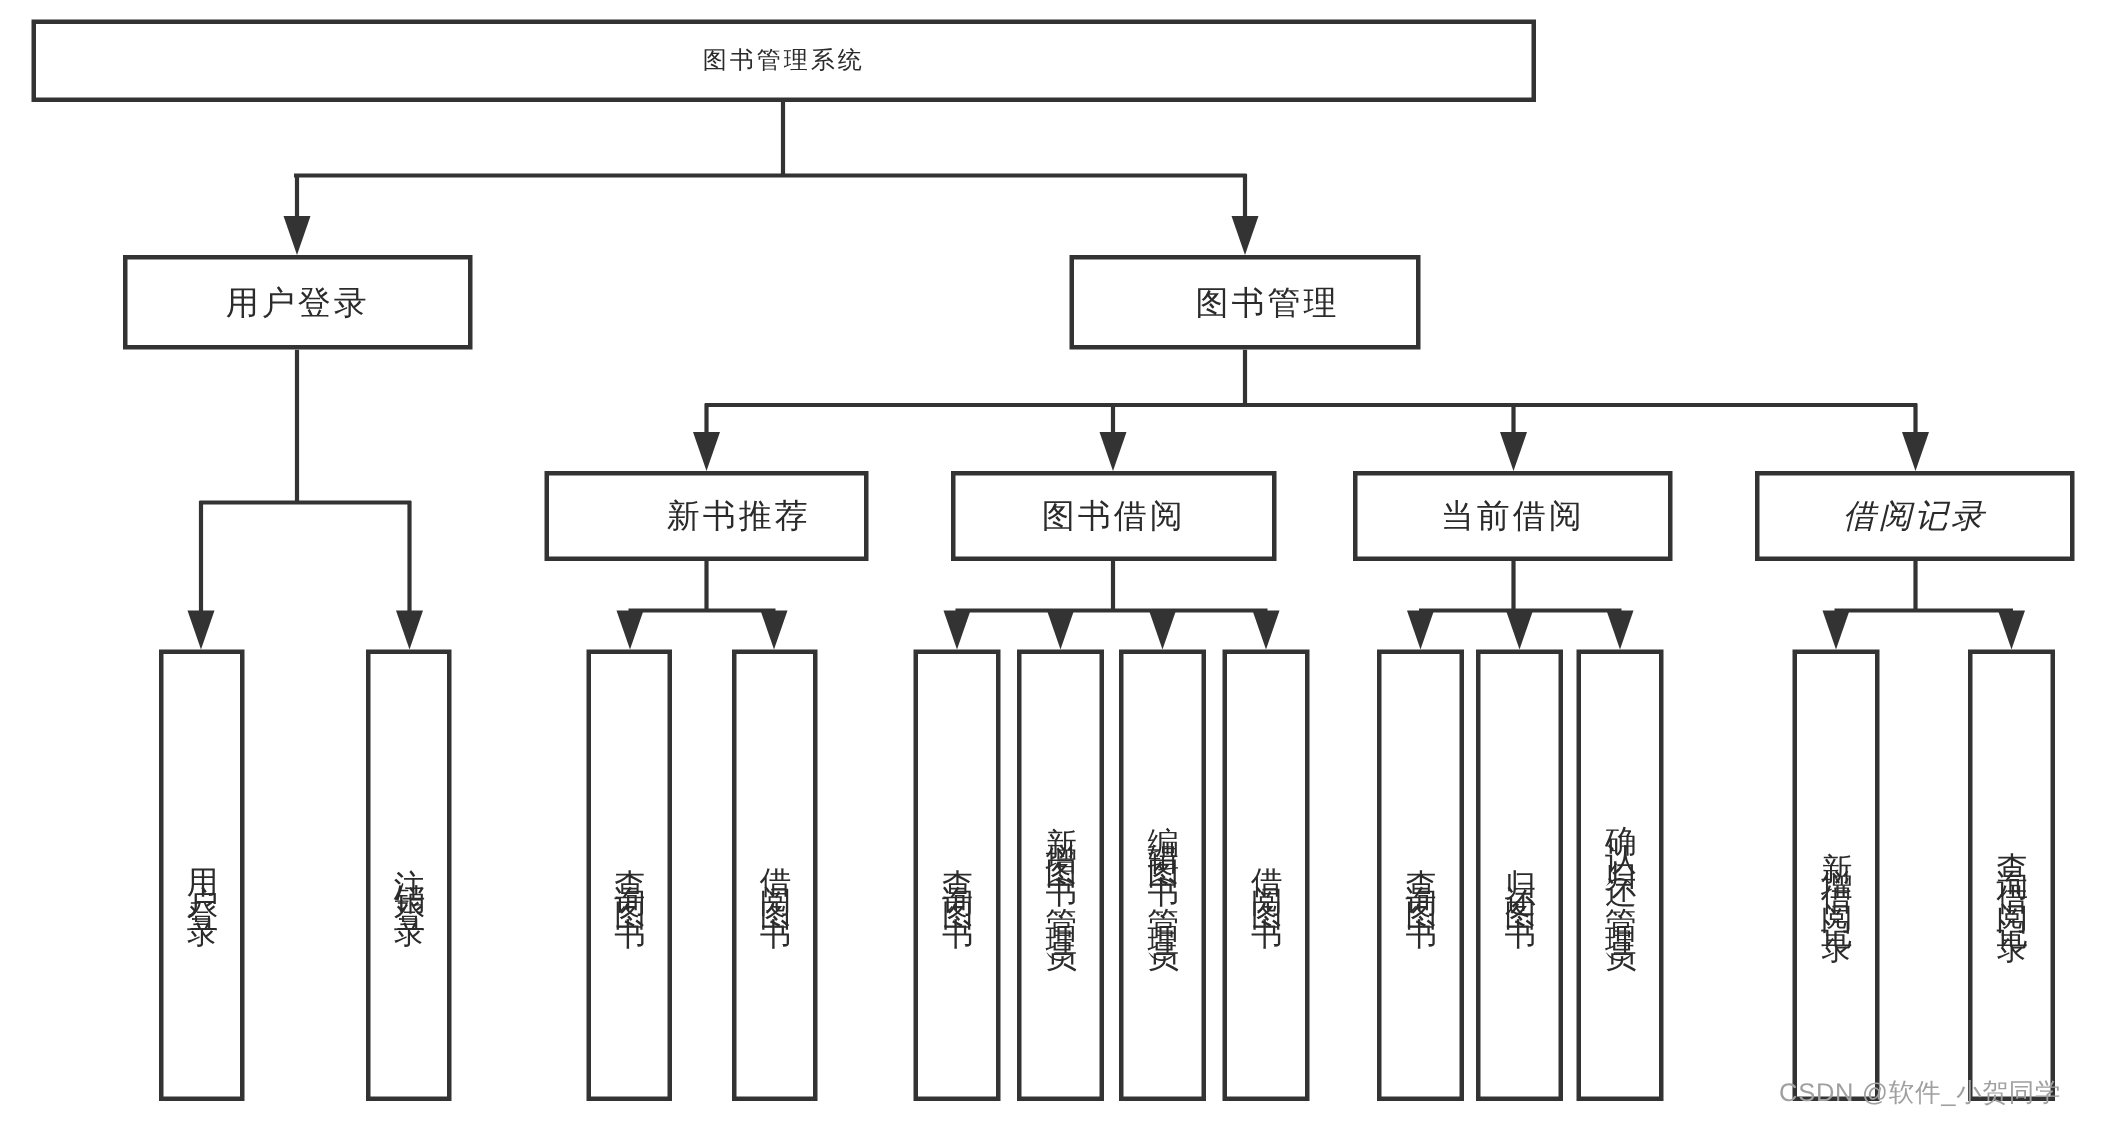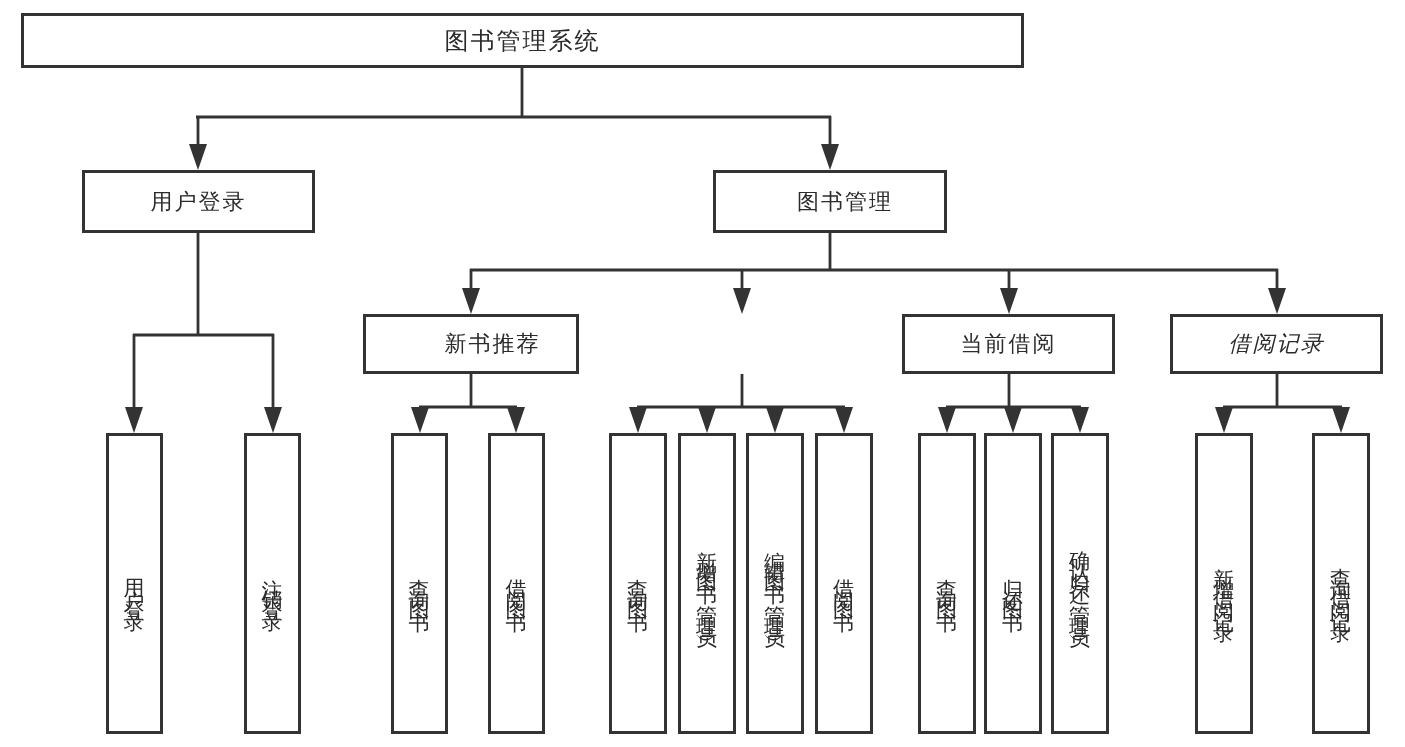--- a/index.html
+++ b/index.html
@@ -24,21 +24,21 @@
     background: #ffffff;
     display: flex;
     align-items: center;
     justify-content: center;
     color: #2b2b2b;
     font-size: 22px;
     letter-spacing: 2px;
     z-index: 2;
     white-space: nowrap;
   }
-  .node.root { font-size: 24px; }
+  .node.root { font-size: 16px; }
   .leaf {
     position: absolute;
     box-sizing: border-box;
     border: 3px solid #333333;
     background: #ffffff;
     display: flex;
     align-items: center;
     justify-content: center;
     color: #2b2b2b;
     z-index: 2;
@@ -136,20 +136,23 @@
   <div class="node" style="left:82px; top:170px; width:233px; height:63px;">
     <span>用户登录</span>
   </div>
   <div class="node" style="left:713px; top:170px; width:234px; height:63px;padding-left:30px;">
     <span>图书管理</span>
   </div>
 
   <div class="node" style="left:363px; top:314px; width:216px; height:60px;padding-left:43px;">
     <span>新书推荐</span>
   </div>
+  <div class="node" style="left:634px; top:314px; width:217px; height:60px;">
+    <span>图书借阅</span>
+  </div>
   <div class="node" style="left:902px; top:314px; width:213px; height:60px;font-family:Liberation Serif, serif;">
     <span>当前借阅</span>
   </div>
   <div class="node" style="left:1170px; top:314px; width:213px; height:60px;font-style:italic;">
     <span>借阅记录</span>
   </div>
 
   <div class="leaf" style="left:106px; top:433px; width:57px; height:301px;">
     <span class="vtext">用户登录</span>
   </div>
@@ -187,14 +190,15 @@
     <span class="vtext">确认归还（管理员）</span>
   </div>
 
   <div class="leaf" style="left:1195px; top:433px; width:58px; height:301px;">
     <span class="vtext">新增借阅记录</span>
   </div>
   <div class="leaf" style="left:1312px; top:433px; width:58px; height:301px;">
     <span class="vtext">查询借阅记录</span>
   </div>
 
+  <div class="watermark">CSDN @软件_小贺同学</div>
 
 </div>
 
 </body></html>

